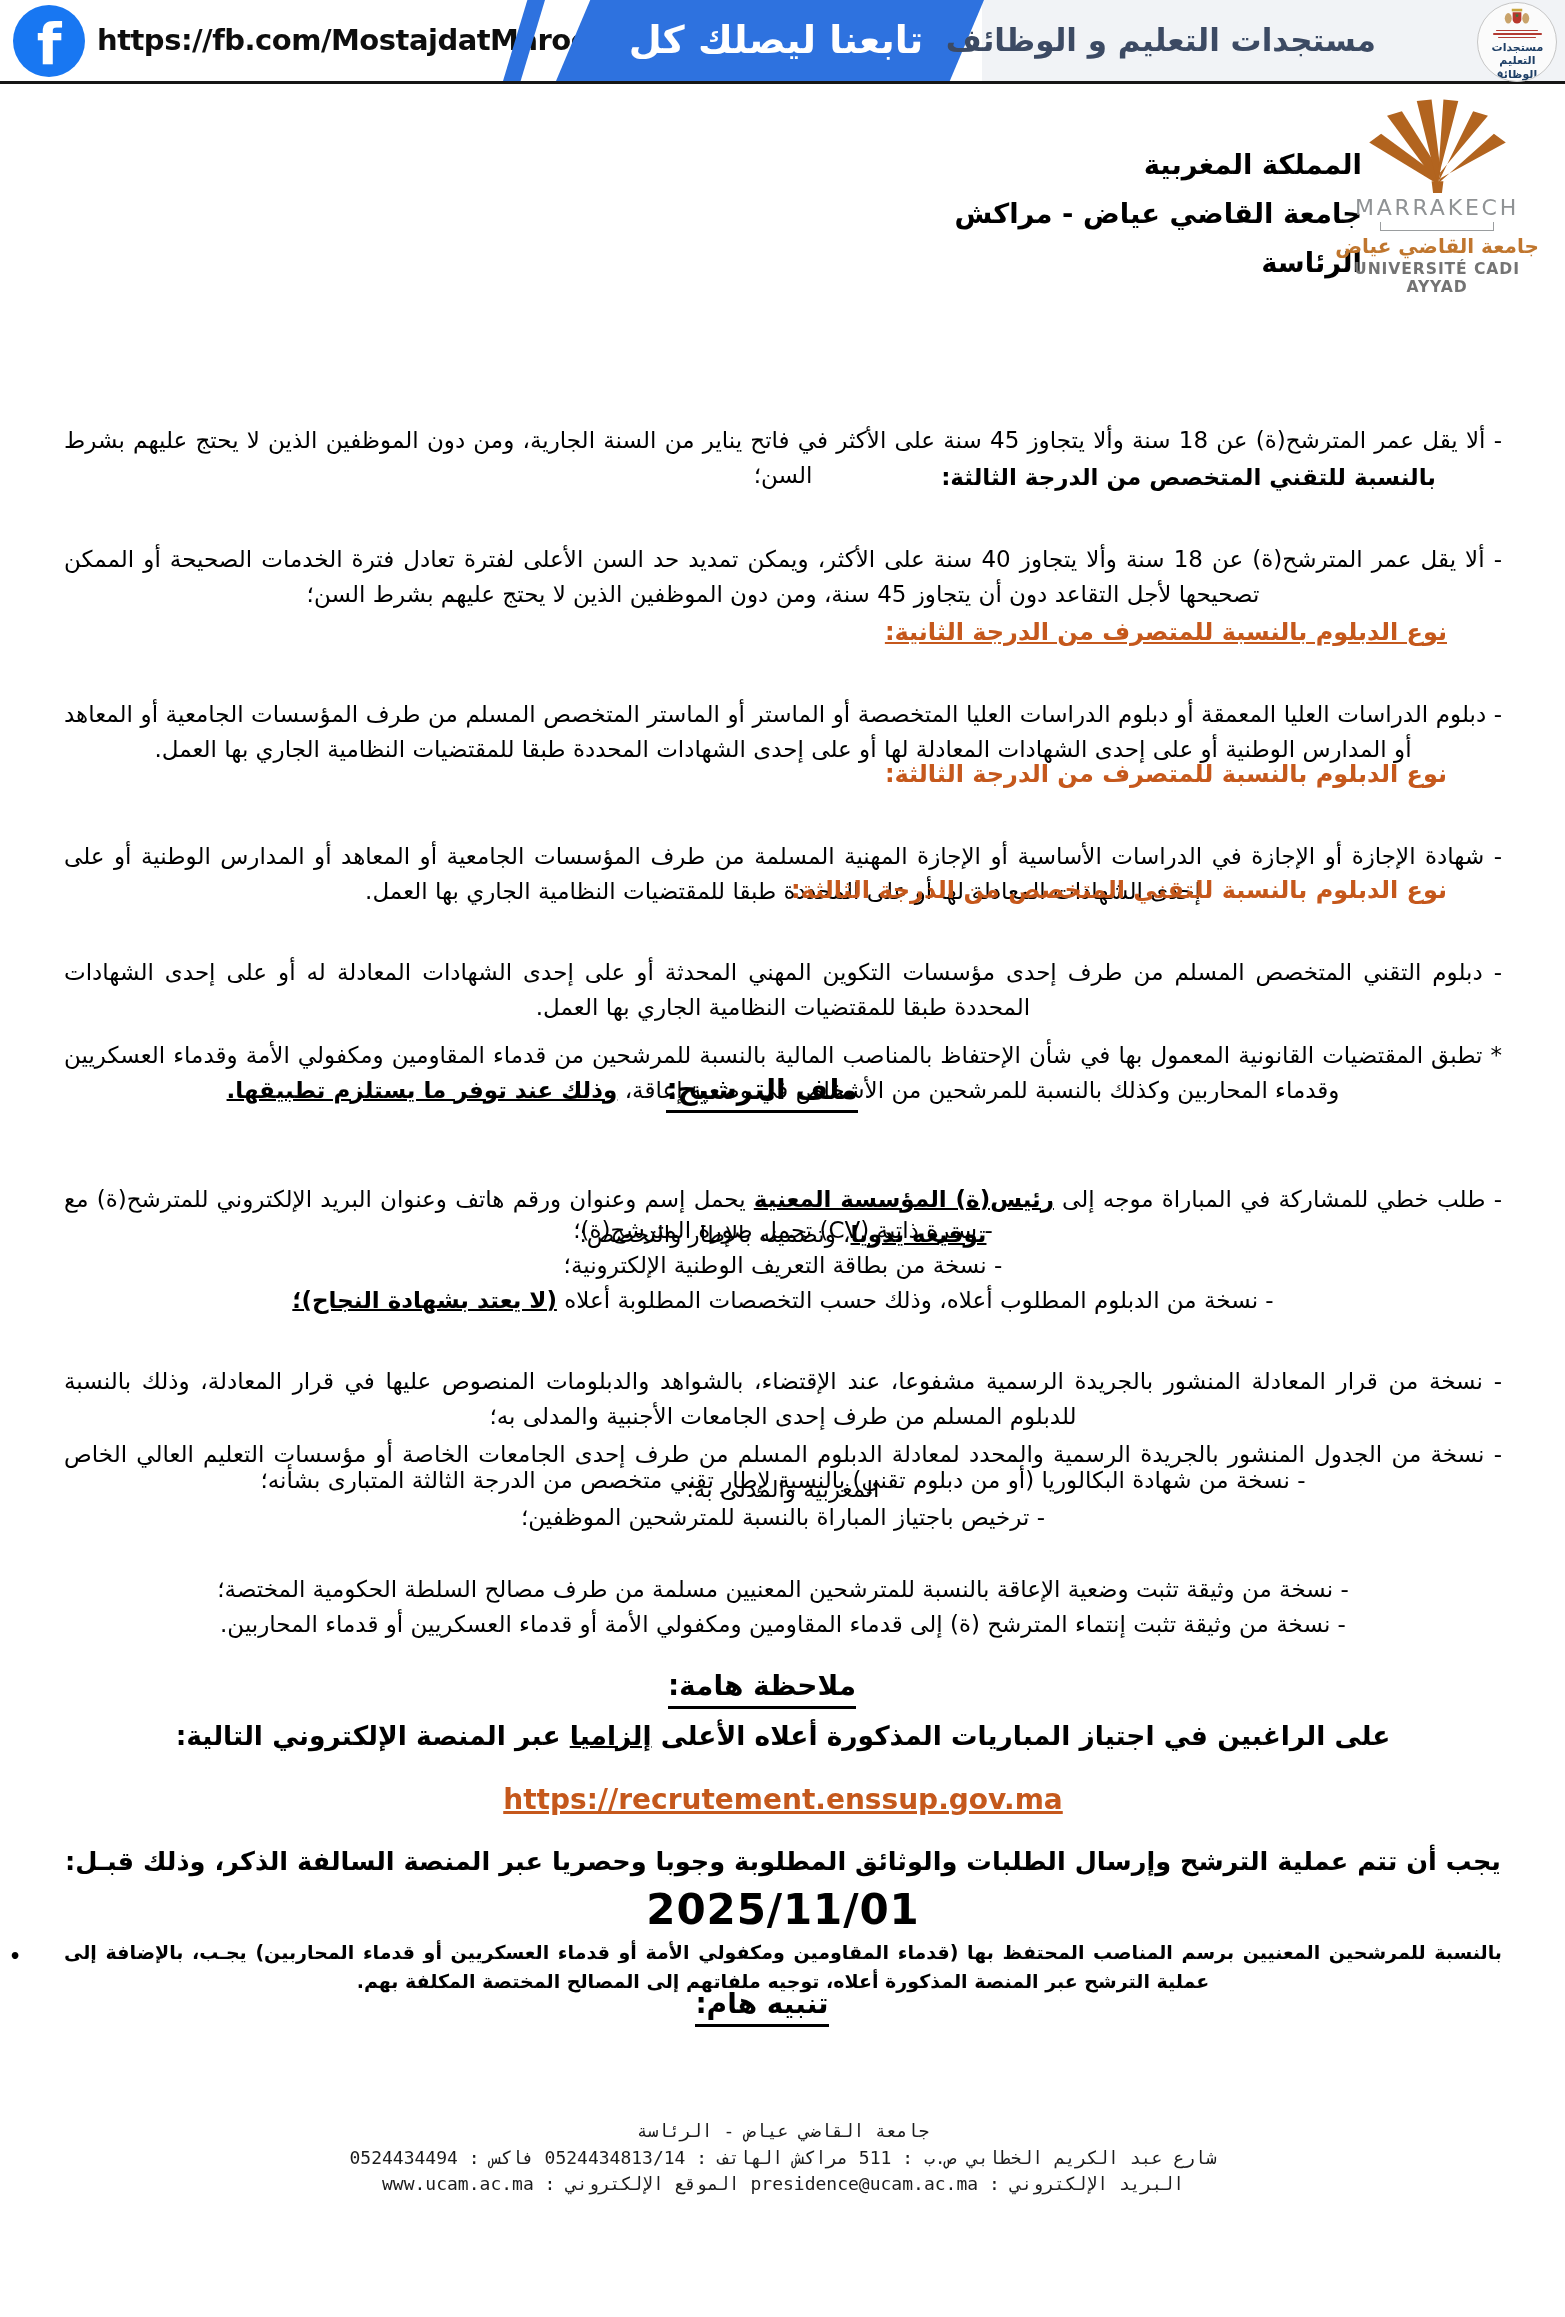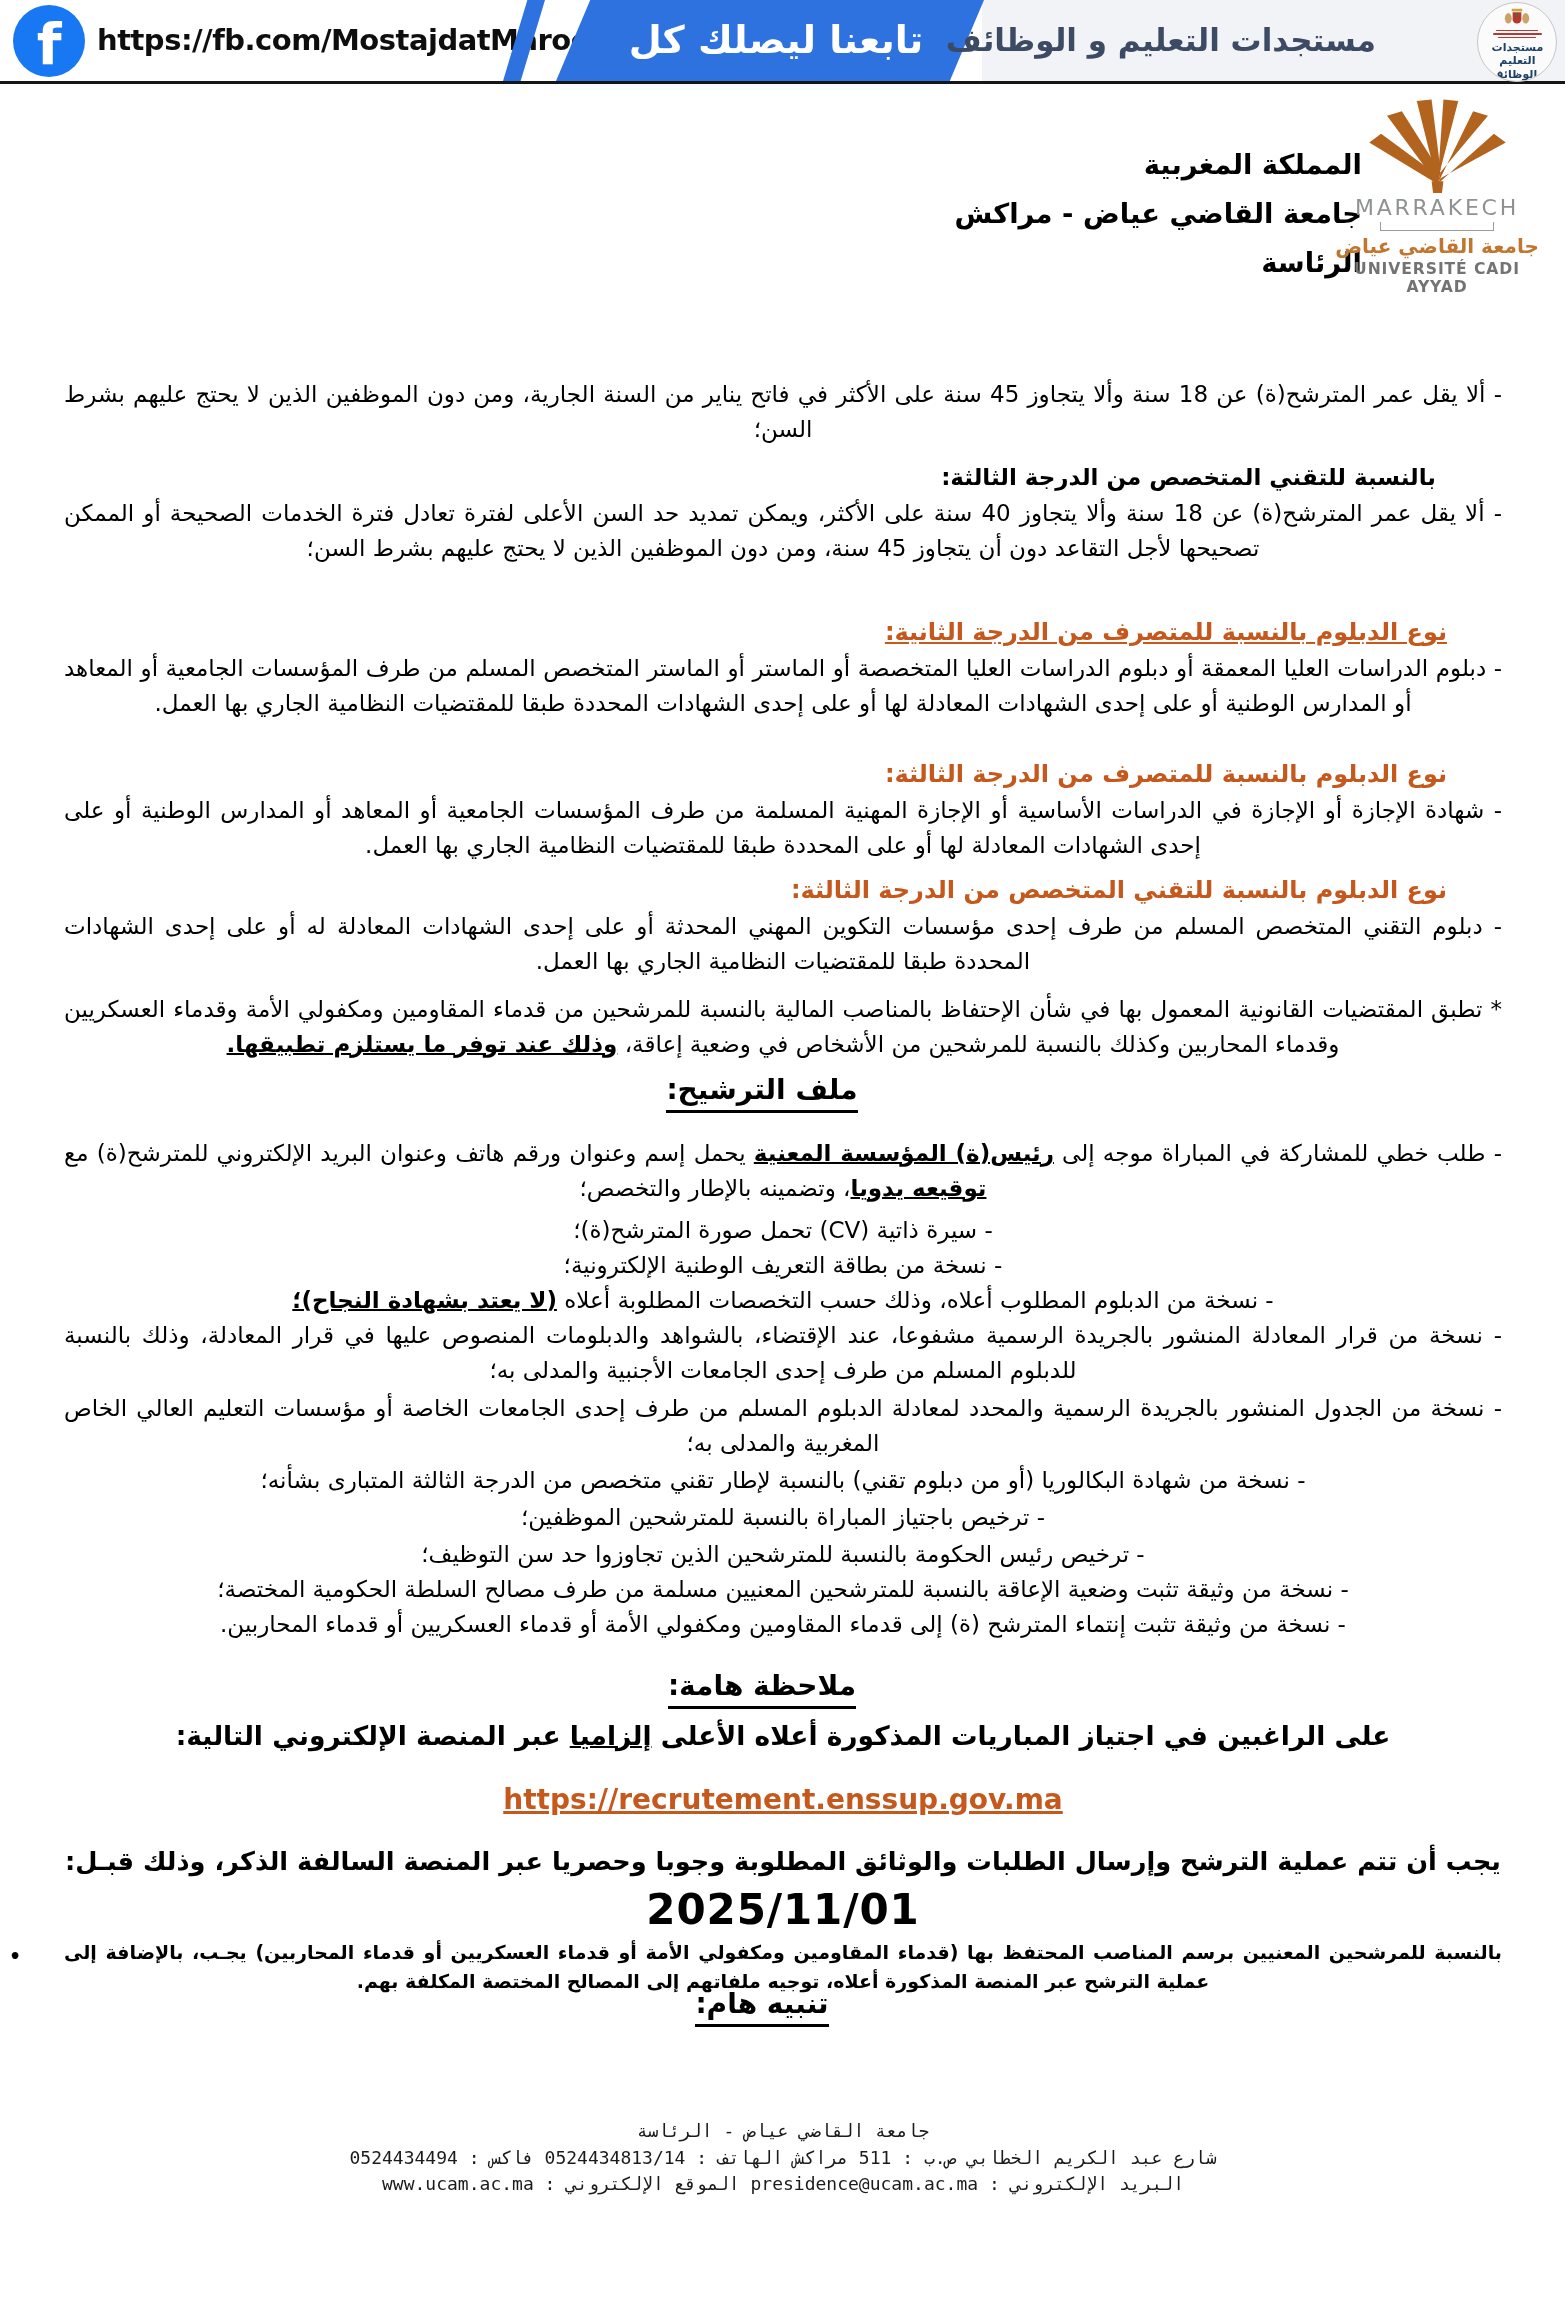--- a/index.html
+++ b/index.html
@@ -33,21 +33,21 @@
            font-size:27.4px;line-height:49px;color:#000;}
   .lh-logo{position:absolute;right:21px;top:98px;width:214px;text-align:center;}
   .lh-city{color:#8f9294;font-size:22px;letter-spacing:2.8px;margin-top:1.9px;font-weight:normal;}
   .lh-bracket{width:112px;height:8.5px;margin:1.9px auto 2.8px auto;border-left:1.9px solid #9a9d9f;
               border-right:1.9px solid #9a9d9f;border-bottom:1.9px solid #9a9d9f;}
   .lh-ar{color:#c0762e;font-weight:bold;font-size:20px;direction:rtl;}
   .lh-fr{color:#737373;font-weight:bold;font-size:15.6px;letter-spacing:0.9px;margin-top:1.9px;}
 
   
   .abs{position:absolute;right:63px;width:1438px;direction:rtl;}
-  .body-p{font-size:23px;line-height:35px;text-align:justify;text-align-last:center;}
+  .body-p{font-size:23px;line-height:35px;text-align:justify;text-align-last:center;margin-top:46px;}
   .body-line{font-size:23px;line-height:35px;text-align:center;}
   .right-line{font-size:23px;line-height:35px;text-align:right;text-align-last:right;}
   .bold{font-weight:bold;}
   .u{text-decoration:underline;text-decoration-thickness:1.9px;}
   .h-orange{color:#c5581c;font-weight:bold;font-size:24px;line-height:35px;text-align:right;padding-right:55px;}
   .h-black{font-weight:bold;font-size:23px;line-height:35px;text-align:right;padding-right:66px;}
   .h-section{font-size:28px;font-weight:bold;text-align:center;padding-right:21px;}
   .h-section span{border-bottom:3.8px solid #000;padding-bottom:3.8px;}
   .center-b{font-weight:bold;text-align:center;}
   .online-line{font-size:26.5px;line-height:38px;}
@@ -151,21 +151,20 @@
   <div class="abs body-line" style="top:1248px;">- نسخة من بطاقة التعريف الوطنية الإلكترونية؛</div>
 
   <div class="abs body-line" style="top:1283px;">
     <span>- نسخة من الدبلوم المطلوب أعلاه، وذلك حسب التخصصات المطلوبة أعلاه </span><span class="bold u">(لا يعتد بشهادة النجاح)؛</span>
   </div>
 
   <div class="abs body-p" style="top:1318px;">- نسخة من قرار المعادلة المنشور بالجريدة الرسمية مشفوعا، عند الإقتضاء، بالشواهد والدبلومات المنصوص عليها في قرار المعادلة، وذلك بالنسبة للدبلوم المسلم من طرف إحدى الجامعات الأجنبية والمدلى به؛</div>
   <div class="abs body-p" style="top:1391px;">- نسخة من الجدول المنشور بالجريدة الرسمية والمحدد لمعادلة الدبلوم المسلم من طرف إحدى الجامعات الخاصة أو مؤسسات التعليم العالي الخاص المغربية والمدلى به؛</div>
   <div class="abs body-line" style="top:1463px;">- نسخة من شهادة البكالوريا (أو من دبلوم تقني) بالنسبة لإطار تقني متخصص من الدرجة الثالثة المتبارى بشأنه؛</div>
   <div class="abs body-line" style="top:1500px;">- ترخيص باجتياز المباراة بالنسبة للمترشحين الموظفين؛</div>
-  <div class="abs body-line" style="top:1537px;">- ترخيص رئيس الحكومة بالنسبة للمترشحين الذين تجاوزوا حد سن التوظيف؛</div>
   <div class="abs body-line" style="top:1572px;">- نسخة من وثيقة تثبت وضعية الإعاقة بالنسبة للمترشحين المعنيين مسلمة من طرف مصالح السلطة الحكومية المختصة؛</div>
   <div class="abs body-line" style="top:1607px;">- نسخة من وثيقة تثبت إنتماء المترشح (ة) إلى قدماء المقاومين ومكفولي الأمة أو قدماء العسكريين أو قدماء المحاربين.</div>
 
   <div class="abs h-section" style="top:1669px;">
     <span>ملاحظة هامة:</span>
   </div>
 
   <div class="abs center-b online-line" style="top:1717px;">
     <span>على الراغبين في اجتياز المباريات المذكورة أعلاه الأعلى </span><span class="u">إلزاميا</span><span> عبر المنصة الإلكتروني التالية:</span>
   </div>

